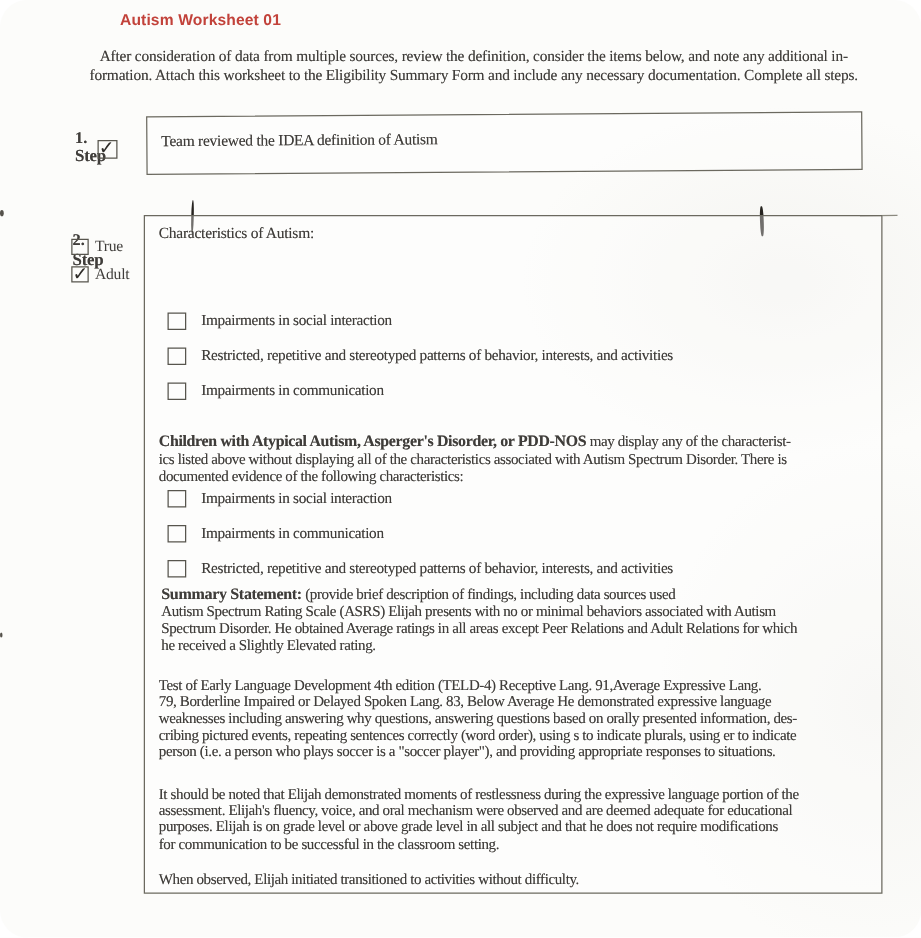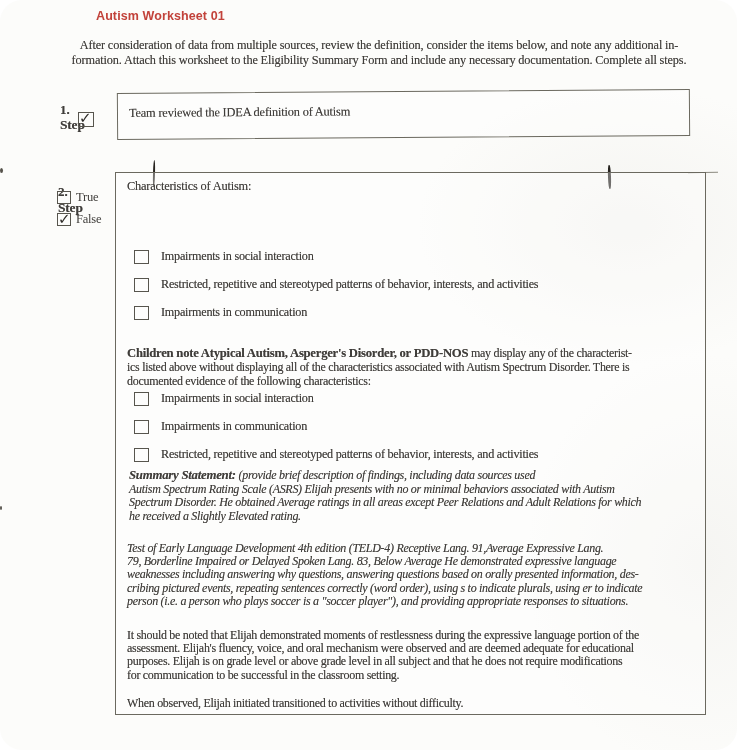--- a/index.html
+++ b/index.html
@@ -75,21 +75,21 @@
   <div class="small-ckrow" style="left:57px; top:190px;">
     <div class="cb">
       
     </div>
     <span class="lbl">True</span>
   </div>
   <div class="small-ckrow" style="left:57px; top:212px;">
     <div class="cb checked">
       <span class="glyph">✓</span>
     </div>
-    <span class="lbl">False</span>
+    <span class="lbl">Adult</span>
   </div>
 
   <div class="pen-tick" style="left:153px; top:160px; width:2.4px; height:27px; transform:rotate(1.5deg);"></div>
   <div class="pen-tick" style="left:608px; top:165px; width:2.6px; height:24px; transform:rotate(-2deg);"></div>
   <div class="line-ext" style="left:688px; top:172px; width:30px; transform:rotate(-0.8deg);"></div>
   <div class="speck" style="left:0px; top:168px; width:3px; height:5px;"></div>
   <div class="speck" style="left:0px; top:506px; width:2px; height:4px;"></div>
 
   <div class="box" style="left:115px; top:172px; width:573px; height:541px;padding-left:16px;">
 
@@ -105,46 +105,46 @@
       <div class="cb">
         </div>
       <span class="lbl">Restricted, repetitive and stereotyped patterns of behavior, interests, and activities</span>
     </div>
     <div class="ckrow" style="left:18px; top:132px;">
       <div class="cb">
         </div>
       <span class="lbl">Impairments in communication</span>
     </div>
 
-    <div class="txt body-text" style="left:11px; top:174px; width:550px; line-height:13.8px;"><b style="font-size:12.7px;">Children note Atypical Autism, Asperger's Disorder, or PDD-NOS</b><span> may display any of the characterist-
+    <div class="txt body-text" style="left:11px; top:174px; width:550px; line-height:13.8px;"><b style="font-size:12.7px;">Children with Atypical Autism, Asperger's Disorder, or PDD-NOS</b><span> may display any of the characterist-
 ics listed above without displaying all of the characteristics associated with Autism Spectrum Disorder. There is
 documented evidence of the following characteristics:</span></div>
 
     <div class="ckrow" style="left:18px; top:218px;">
       <div class="cb">
         </div>
       <span class="lbl">Impairments in social interaction</span>
     </div>
     <div class="ckrow" style="left:18px; top:246px;">
       <div class="cb">
         </div>
       <span class="lbl">Impairments in communication</span>
     </div>
     <div class="ckrow" style="left:18px; top:274px;">
       <div class="cb">
         </div>
       <span class="lbl">Restricted, repetitive and stereotyped patterns of behavior, interests, and activities</span>
     </div>
 
-    <div class="txt body-text" style="left:13px; top:296px; width:548px; line-height:13.5px;font-style:italic;"><b style="font-size:12.8px;">Summary Statement:</b><span> (provide brief description of findings, including data sources used
+    <div class="txt body-text" style="left:13px; top:296px; width:548px; line-height:13.5px;"><b style="font-size:12.8px;">Summary Statement:</b><span> (provide brief description of findings, including data sources used
 Autism Spectrum Rating Scale (ASRS) Elijah presents with no or minimal behaviors associated with Autism
 Spectrum Disorder. He obtained Average ratings in all areas except Peer Relations and Adult Relations for which
 he received a Slightly Elevated rating.</span></div>
 
-    <div class="txt body-text" style="left:11px; top:369px; width:550px;font-style:italic;">Test of Early Language Development 4th edition (TELD-4) Receptive Lang. 91,Average Expressive Lang.
+    <div class="txt body-text" style="left:11px; top:369px; width:550px;">Test of Early Language Development 4th edition (TELD-4) Receptive Lang. 91,Average Expressive Lang.
 79, Borderline Impaired or Delayed Spoken Lang. 83, Below Average He demonstrated expressive language
 weaknesses including answering why questions, answering questions based on orally presented information, des-
 cribing pictured events, repeating sentences correctly (word order), using s to indicate plurals, using er to indicate
 person (i.e. a person who plays soccer is a "soccer player"), and providing appropriate responses to situations.</div>
 
     <div class="txt body-text" style="left:11px; top:524px; width:550px;">When observed, Elijah initiated transitioned to activities without difficulty.</div>
 
     <div class="txt body-text" style="left:11px; top:456px; width:550px;">It should be noted that Elijah demonstrated moments of restlessness during the expressive language portion of the
 assessment. Elijah's fluency, voice, and oral mechanism were observed and are deemed adequate for educational
 purposes. Elijah is on grade level or above grade level in all subject and that he does not require modifications

